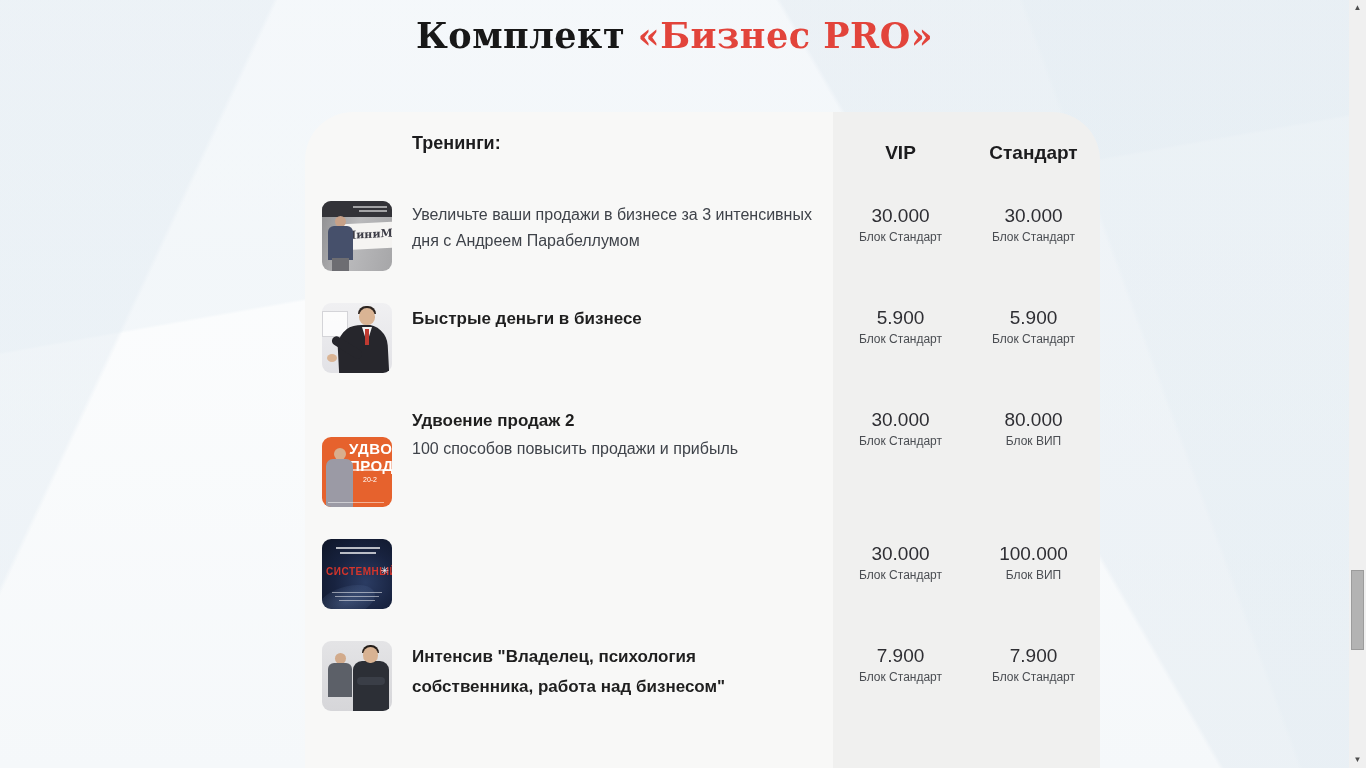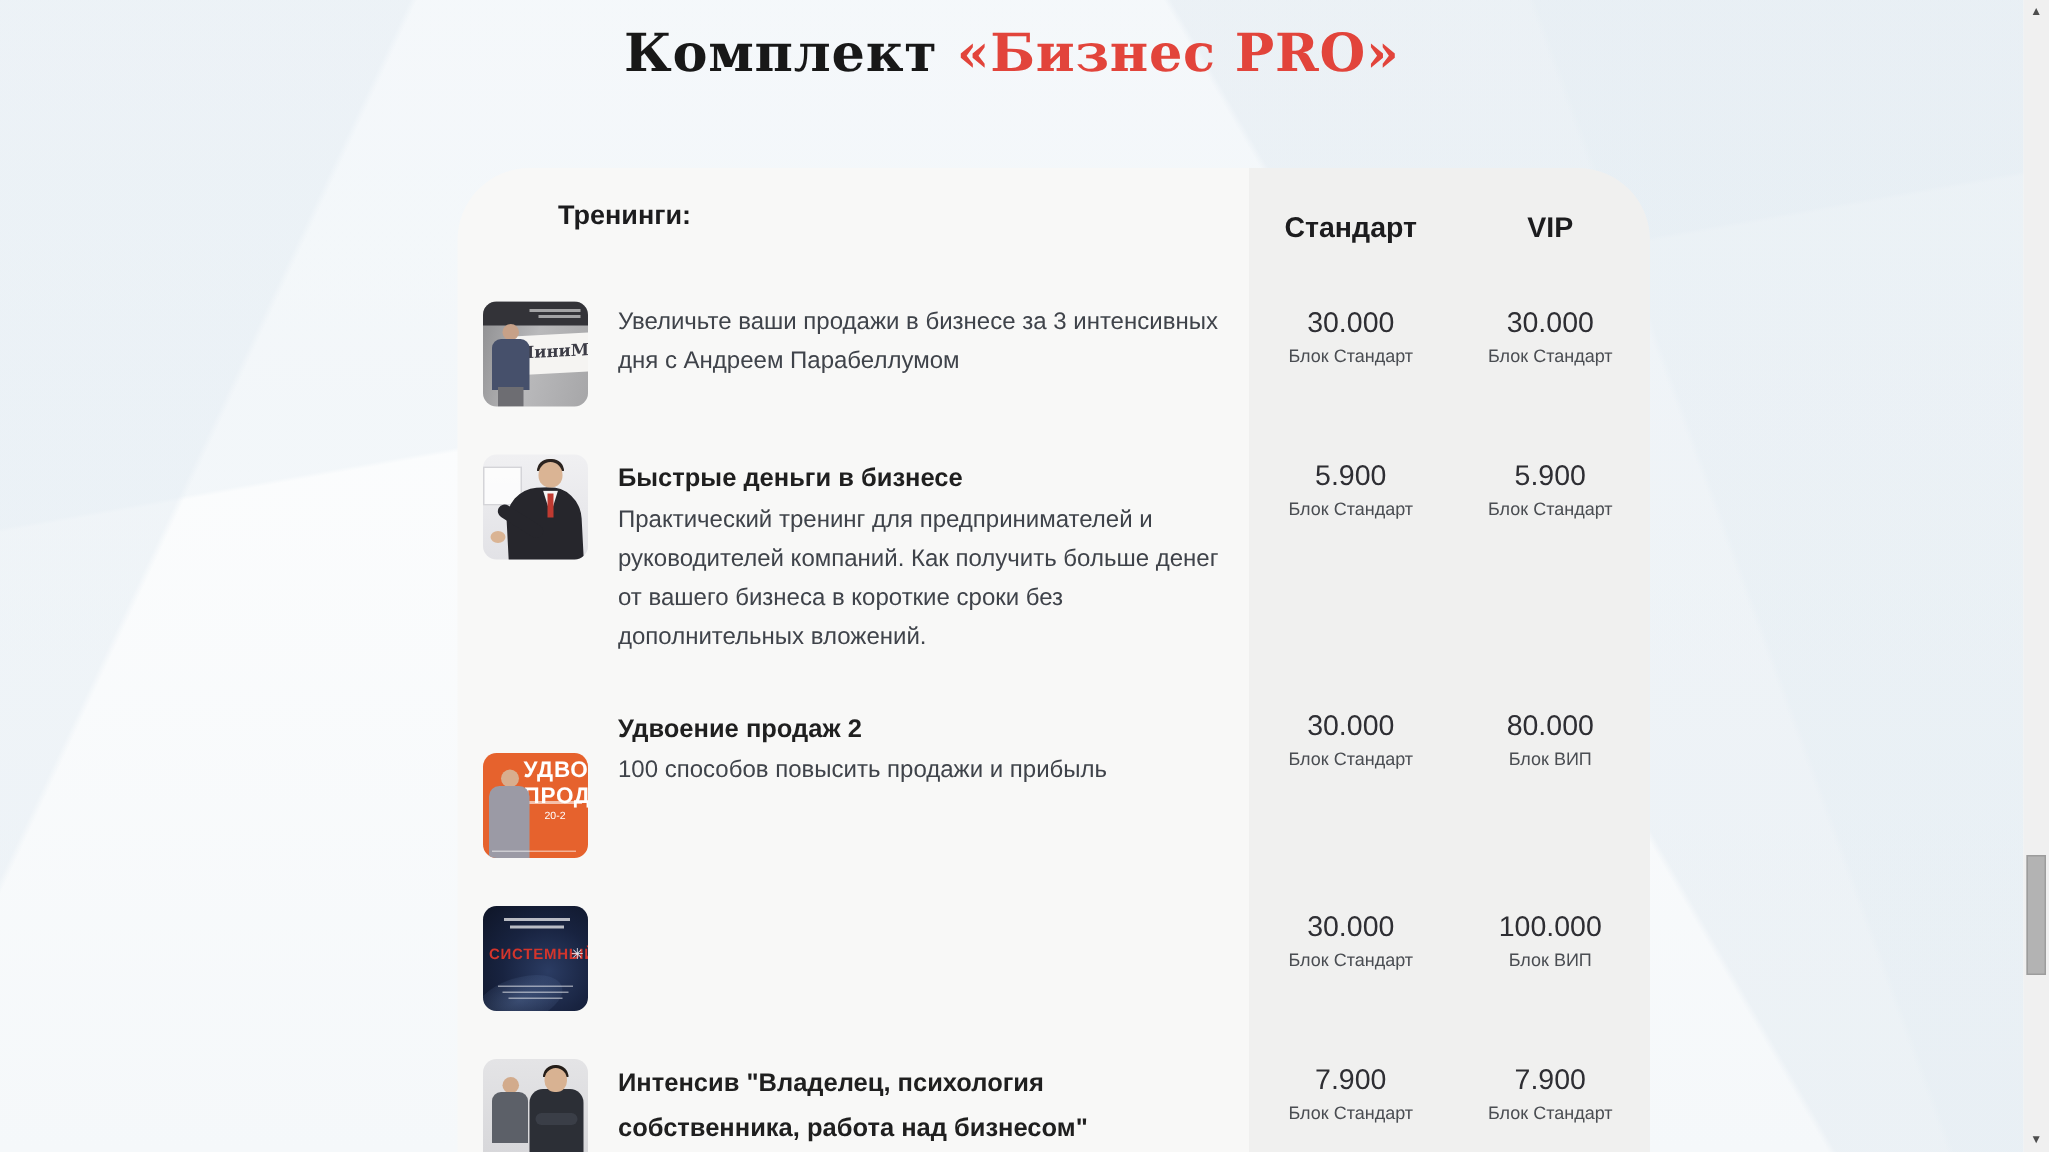--- a/index.html
+++ b/index.html
@@ -25,21 +25,21 @@
 
   .panel {
     position:absolute; left:305px; top:112px; width:795px; bottom:0;
     border-radius:48px 48px 0 0;
     background:linear-gradient(90deg,#f8f8f7 0,#f8f8f7 528px,#f0f0ef 528px,#f0f0ef 100%);
     overflow:hidden;
   }
 
   .panel-header { display:flex; padding-top:19px; margin-bottom:37px; }
   .panel-header .left { width:529px; }
-  .trainings-label { margin-left:67px; font-size:18px; font-weight:700; color:#1c1c1e; padding-top:2px; }
+  .trainings-label { margin-left:107px; font-size:18px; font-weight:700; color:#1c1c1e; padding-top:2px; }
   .hcol { width:133px; text-align:center; font-size:19px; font-weight:700; color:#1c1c1e; padding-top:11px; }
 
   .row { display:flex; align-items:flex-start; margin-bottom:32px; }
   .row-left { width:529px; display:flex; padding-left:17px; }
   .thumb { position:relative; width:70px; height:70px; border-radius:9px; overflow:hidden; flex-shrink:0; margin-right:20px; }
   .row-text { width:402px; padding-top:1px; }
   .row-title { font-size:17px; font-weight:700; color:#1f1f1f; line-height:30px; }
   .row-desc { font-size:16px; color:#3f434a; line-height:26px; }
 
   .price-col { width:133px; text-align:center; padding-top:2px; }
@@ -110,22 +110,22 @@
 <div class="page">
 
   <h1 class="title"><span>Комплект </span><span class="red">«Бизнес PRO»</span></h1>
 
   <div class="panel">
 
     <div class="panel-header">
       <div class="left">
         <div class="trainings-label">Тренинги:</div>
       </div>
+      <div class="hcol">VIP</div>
       <div class="hcol">Стандарт</div>
-      <div class="hcol">VIP</div>
     </div>
 
     <div class="row">
       <div class="row-left">
         <div class="thumb t1">
           <div class="band">
               <i></i>
               <i></i>
             </div>
           <div class="banner">МиниМБА</div>
@@ -154,21 +154,20 @@
           <div class="suit"></div>
           <div class="shirt"></div>
           <div class="tie"></div>
           <div class="hair"></div>
           <div class="head"></div>
           <div class="arm"></div>
           <div class="hand"></div>
         </div>
         <div class="row-text">
           <div class="row-title">Быстрые деньги в бизнесе</div>
-          <div class="row-desc">Практический тренинг для предпринимателей и руководителей компаний. Как получить больше денег от вашего бизнеса в короткие сроки без дополнительных вложений.</div>
         </div>
       </div>
       <div class="price-col">
         <div class="price">5.900</div>
         <div class="price-label">Блок Стандарт</div>
       </div>
       <div class="price-col">
         <div class="price">5.900</div>
         <div class="price-label">Блок Стандарт</div>
       </div>

